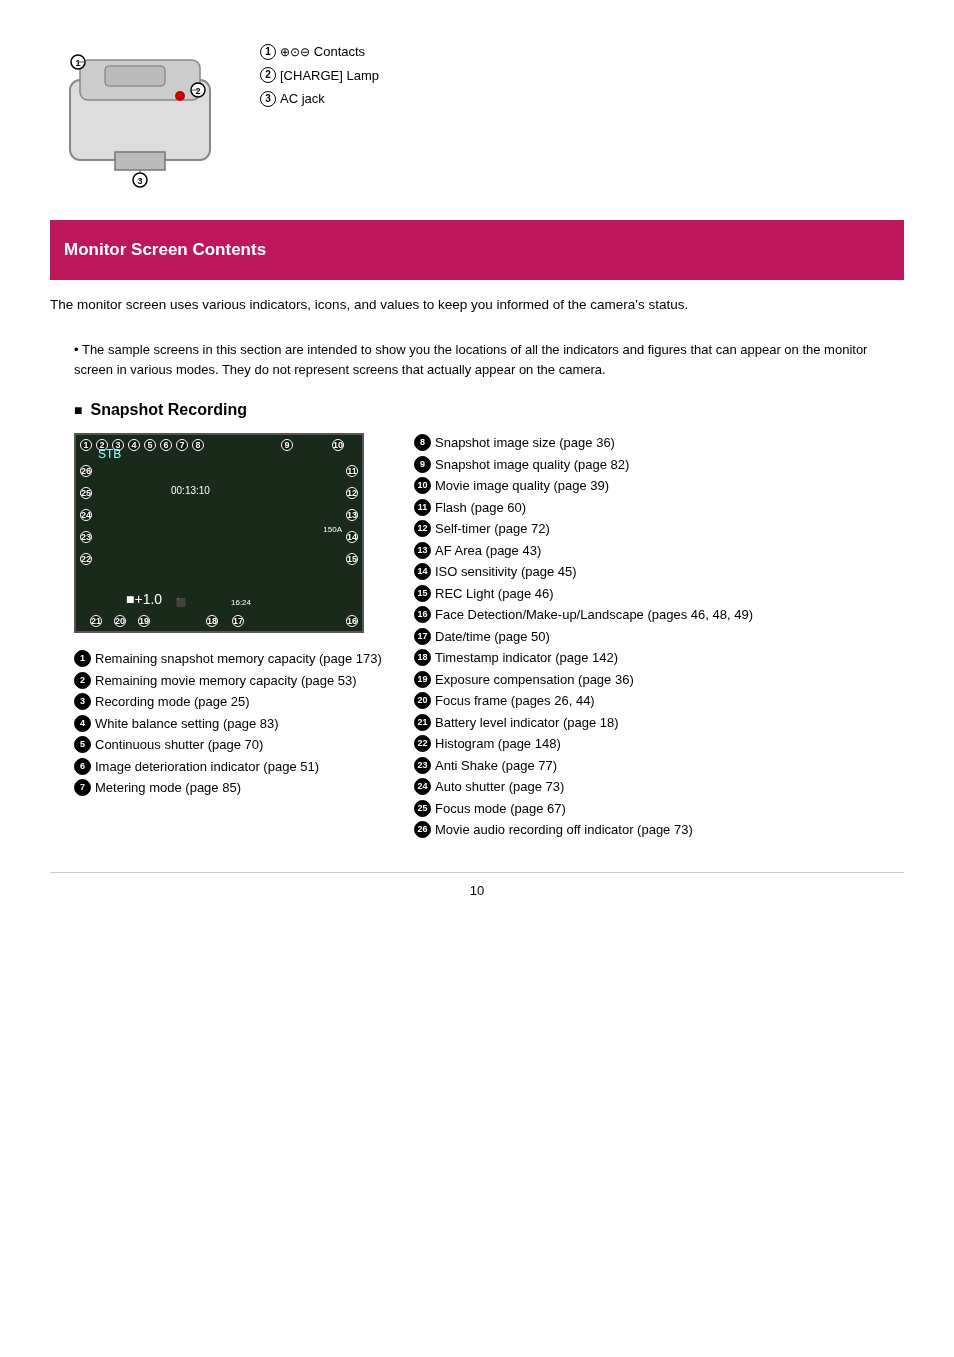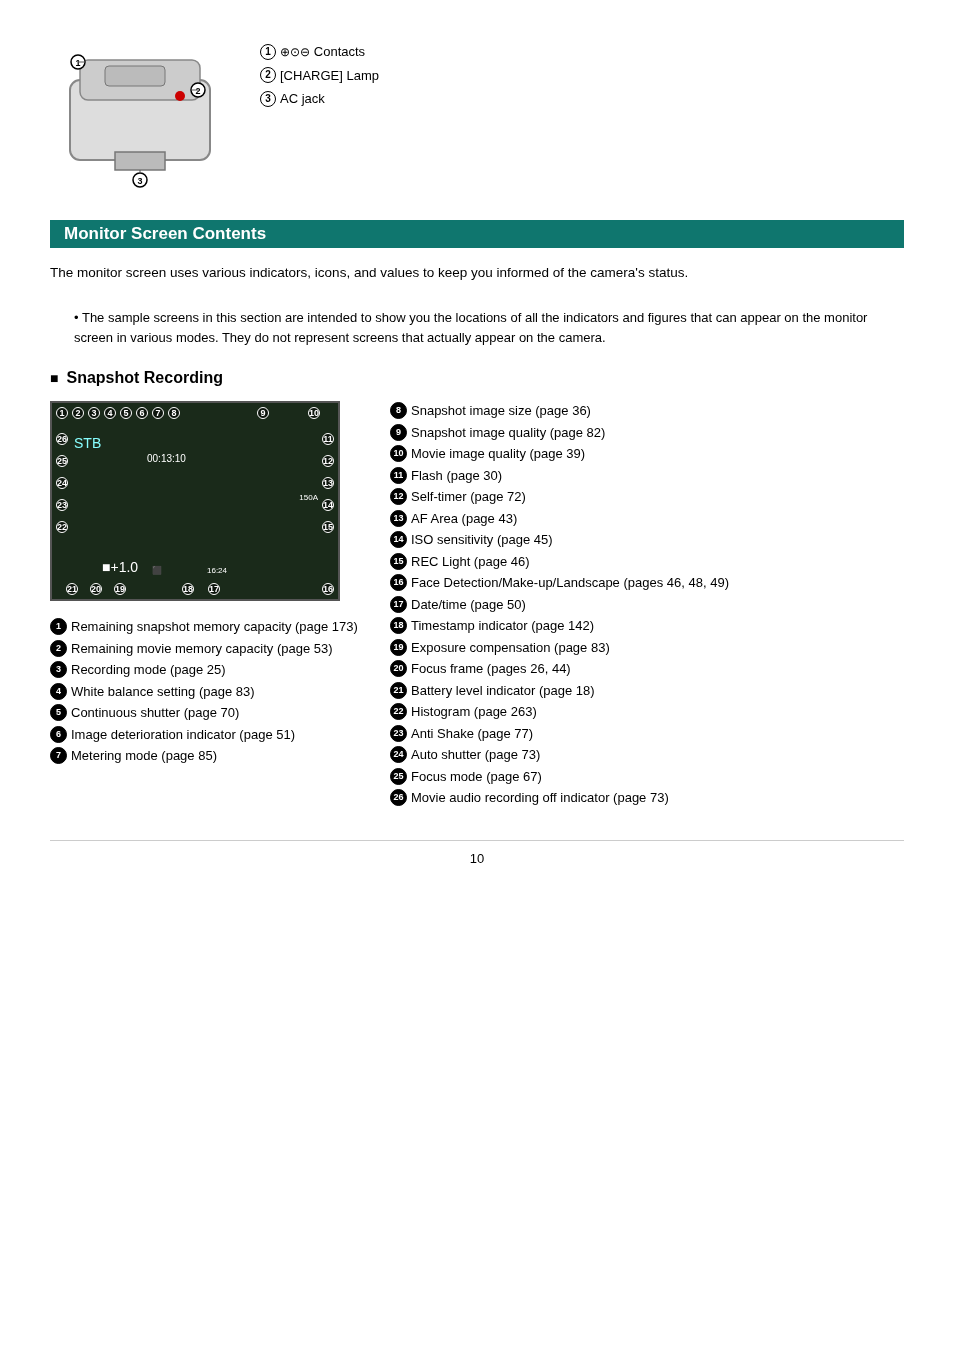--- a/index.html
+++ b/index.html
@@ -58,25 +58,25 @@
       height: 16px;
       border: 1.5px solid #000;
       border-radius: 50%;
       font-size: 10px;
       font-weight: bold;
       flex-shrink: 0;
     }
 
     
     .monitor-section-header {
-      background: #0f766e;
+      background: #be185d;
       color: #fff;
       font-size: 17px;
       font-weight: bold;
-      padding: 4px 14px;
+      padding: 20px 14px;
       margin-bottom: 14px;
       margin-top: 10px;
     }
     .monitor-intro {
       font-size: 13.5px;
       line-height: 1.6;
       margin-bottom: 24px;
     }
     .monitor-note {
       font-size: 13px;
@@ -84,20 +84,21 @@
       margin-left: 24px;
       margin-bottom: 20px;
     }
     .monitor-note::before {
       content: '• ';
     }
 
     
     .snapshot-section {
       margin-top: 10px;
+      margin-left: 24px;
     }
 
     .snapshot-content {
       display: flex;
       gap: 30px;
       align-items: flex-start;
     }
 
     .snapshot-left {
       flex: 0 0 310px;
@@ -300,21 +301,21 @@
         <div class="cam-indicator" style="top:74px;left:4px;">24</div>
         <div class="cam-indicator" style="top:96px;left:4px;">23</div>
         <div class="cam-indicator" style="top:118px;left:4px;">22</div>
 
         <div class="cam-indicator" style="top:30px;right:4px;">11</div>
         <div class="cam-indicator" style="top:52px;right:4px;">12</div>
         <div class="cam-indicator" style="top:74px;right:4px;">13</div>
         <div class="cam-indicator" style="top:96px;right:4px;">14</div>
         <div class="cam-indicator" style="top:118px;right:4px;">15</div>
 
-        <span class="screen-text" style="top:32px;left:22px;font-size:14px;color:#8ff;">STB</span>
+        <span class="screen-text" style="top:12px;left:22px;font-size:12px;color:#8ff;">STB</span>
         <span class="screen-text" style="top:50px;left:95px;font-size:10px;color:#fff;">00:13:10</span>
         <span class="screen-text" style="top:90px;right:20px;font-size:8px;color:#fff;">150A</span>
 
         <span class="screen-text" style="bottom:24px;left:50px;font-size:14px;color:#fff;">■+1.0</span>
         <span class="screen-text" style="bottom:24px;left:100px;font-size:8px;color:#fff;">⬛</span>
         <span class="screen-text" style="bottom:24px;left:155px;font-size:8px;color:#fff;">16:24</span>
 
         <div class="cam-indicator" style="bottom:4px;left:14px;">21</div>
         <div class="cam-indicator" style="bottom:4px;left:38px;">20</div>
         <div class="cam-indicator" style="bottom:4px;left:62px;">19</div>
@@ -364,21 +365,21 @@
         <li>
           <span class="item-circle">9</span>
           <span class="item-text">Snapshot image quality (page 82)</span>
         </li>
         <li>
           <span class="item-circle">10</span>
           <span class="item-text">Movie image quality (page 39)</span>
         </li>
         <li>
           <span class="item-circle">11</span>
-          <span class="item-text">Flash (page 30)</span>
+          <span class="item-text">Flash (page 60)</span>
         </li>
         <li>
           <span class="item-circle">12</span>
           <span class="item-text">Self-timer (page 72)</span>
         </li>
         <li>
           <span class="item-circle">13</span>
           <span class="item-text">AF Area (page 43)</span>
         </li>
         <li>
@@ -396,33 +397,33 @@
         <li>
           <span class="item-circle">17</span>
           <span class="item-text">Date/time (page 50)</span>
         </li>
         <li>
           <span class="item-circle">18</span>
           <span class="item-text">Timestamp indicator (page 142)</span>
         </li>
         <li>
           <span class="item-circle">19</span>
-          <span class="item-text">Exposure compensation (page 83)</span>
+          <span class="item-text">Exposure compensation (page 36)</span>
         </li>
         <li>
           <span class="item-circle">20</span>
           <span class="item-text">Focus frame (pages 26, 44)</span>
         </li>
         <li>
           <span class="item-circle">21</span>
           <span class="item-text">Battery level indicator (page 18)</span>
         </li>
         <li>
           <span class="item-circle">22</span>
-          <span class="item-text">Histogram (page 263)</span>
+          <span class="item-text">Histogram (page 148)</span>
         </li>
         <li>
           <span class="item-circle">23</span>
           <span class="item-text">Anti Shake (page 77)</span>
         </li>
         <li>
           <span class="item-circle">24</span>
           <span class="item-text">Auto shutter (page 73)</span>
         </li>
         <li>

